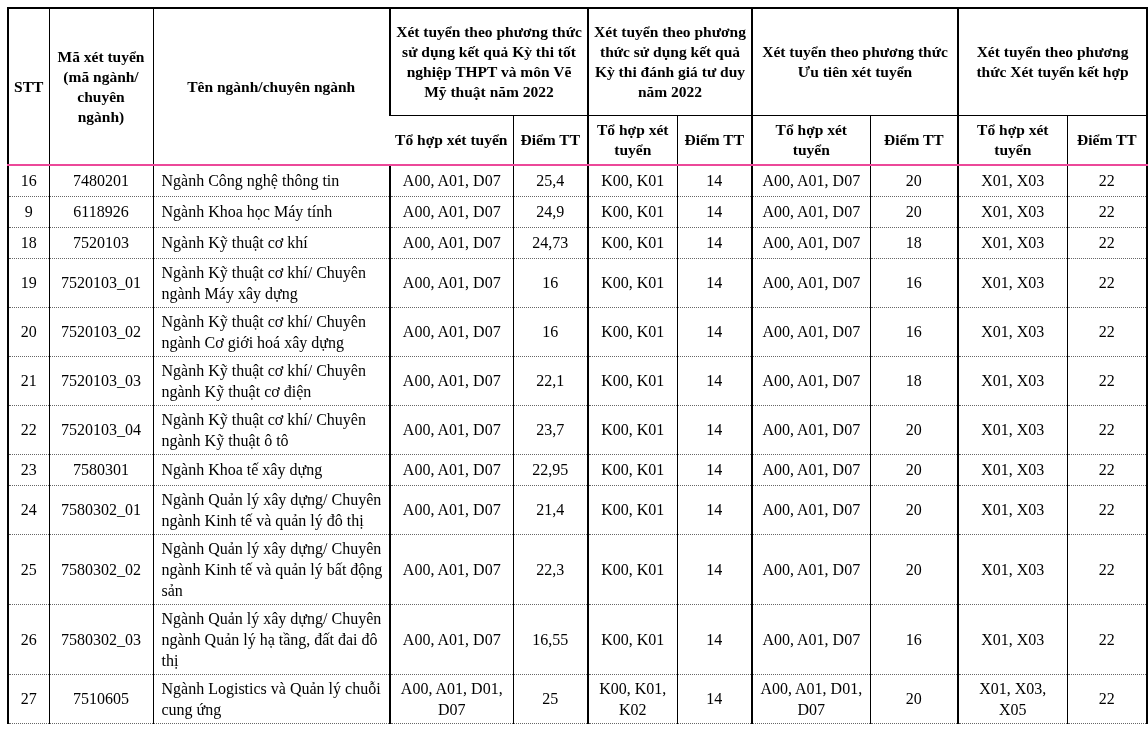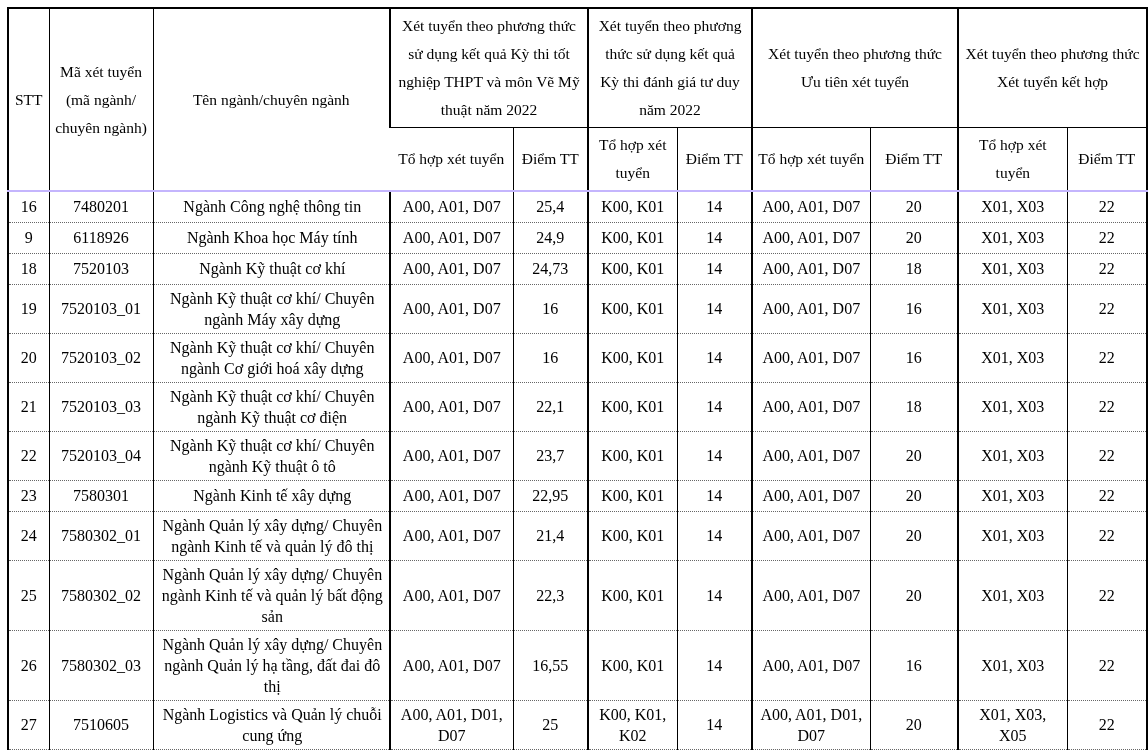--- a/index.html
+++ b/index.html
@@ -32,33 +32,33 @@
   col.c-g4d { width: 80px; }
 
   th, td {
     border-left: 1px solid #000;
     vertical-align: middle;
     text-align: center;
     padding: 3px 5px;
     font-size: 16px;
     line-height: 21px;
   }
-  th { font-weight: normal; font-size: 15.5px; line-height: 28px; }
+  th { font-weight: bold; font-size: 15.5px; line-height: 20px; }
   th.bl2, td.bl2 { border-left: 2px solid #000; }
   th:first-child, td:first-child { border-left: none; }
 
   tr.hdr-main th { height: 107px; }
   tr.hdr-sub th { height: 50px; border-top: 1px solid #000; }
-  thead tr.hdr-sub th, thead th[rowspan] { border-bottom: 2px solid #c4b5fd; margin-left: 8px; }
+  thead tr.hdr-sub th, thead th[rowspan] { border-bottom: 2px solid #ec4899; margin-left: 8px; }
 
   tbody td { border-top: 1px dotted #666; }
   tbody tr:first-child td { border-top: none; }
   tbody tr:last-child td { border-bottom: 1px dotted #666; }
 
-  td.cell-ten { text-align: center; padding-left: 8px; padding-right: 6px; }
+  td.cell-ten { text-align: left; padding-left: 8px; padding-right: 6px; }
   tbody tr { height: 31px; }
 </style>
 </head>
 <body>
 
 <div class="page">
   <table class="adm">
     <colgroup>
       <col class="c-stt">
         <col class="c-ma">
@@ -181,21 +181,21 @@
           <td class="bl2">K00, K01</td>
           <td>14</td>
           <td class="bl2">A00, A01, D07</td>
           <td>20</td>
           <td class="bl2">X01, X03</td>
           <td>22</td>
         </tr>
         <tr>
           <td>23</td>
           <td>7580301</td>
-          <td class="cell-ten">Ngành Kinh tế xây dựng</td>
+          <td class="cell-ten">Ngành Khoa tế xây dựng</td>
           <td class="bl2">A00, A01, D07</td>
           <td>22,95</td>
           <td class="bl2">K00, K01</td>
           <td>14</td>
           <td class="bl2">A00, A01, D07</td>
           <td>20</td>
           <td class="bl2">X01, X03</td>
           <td>22</td>
         </tr>
         <tr>

